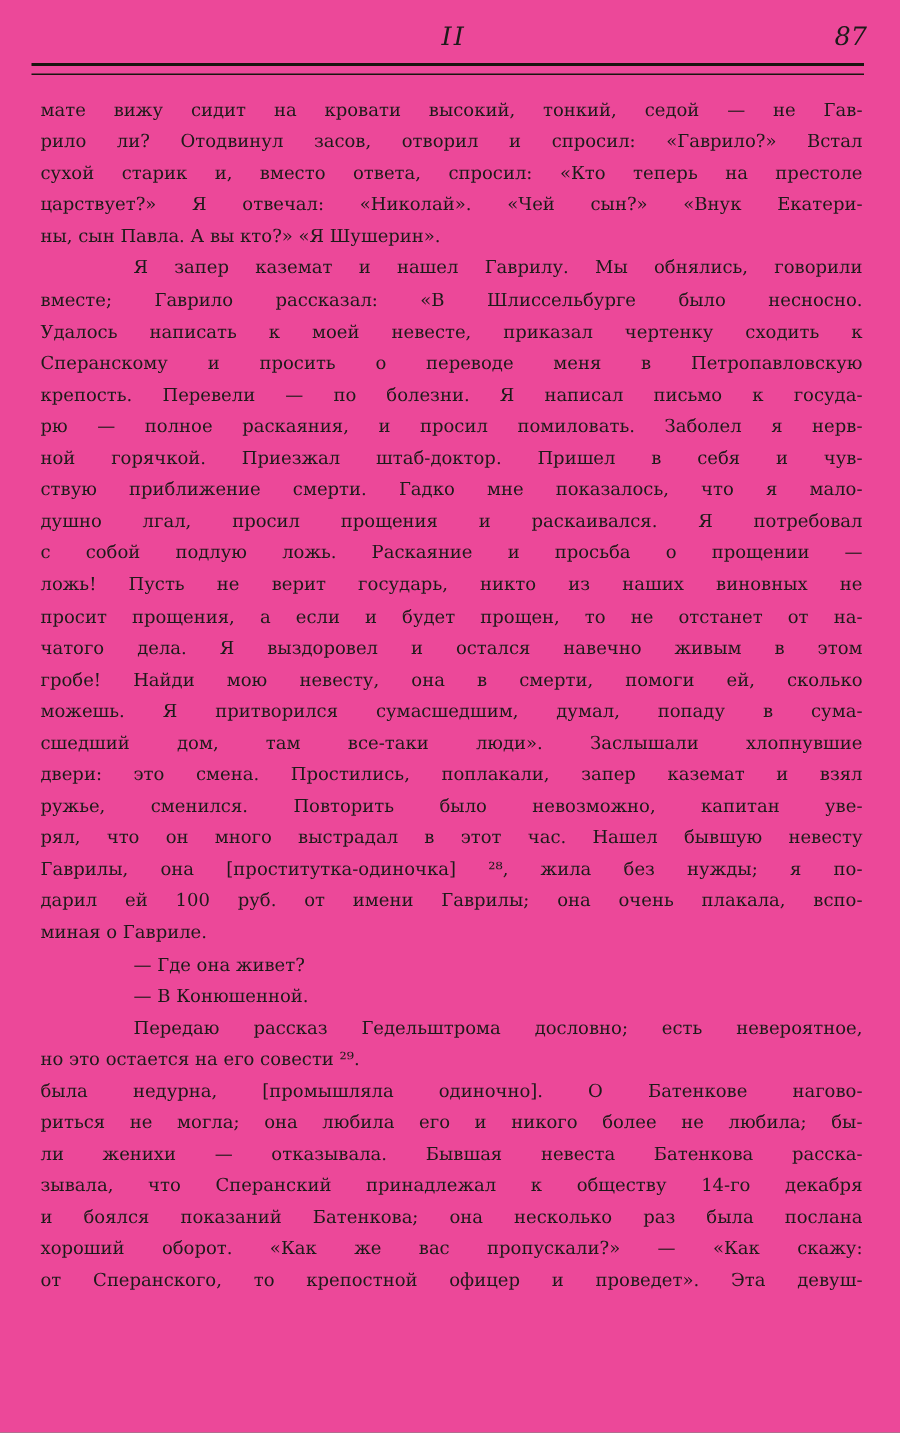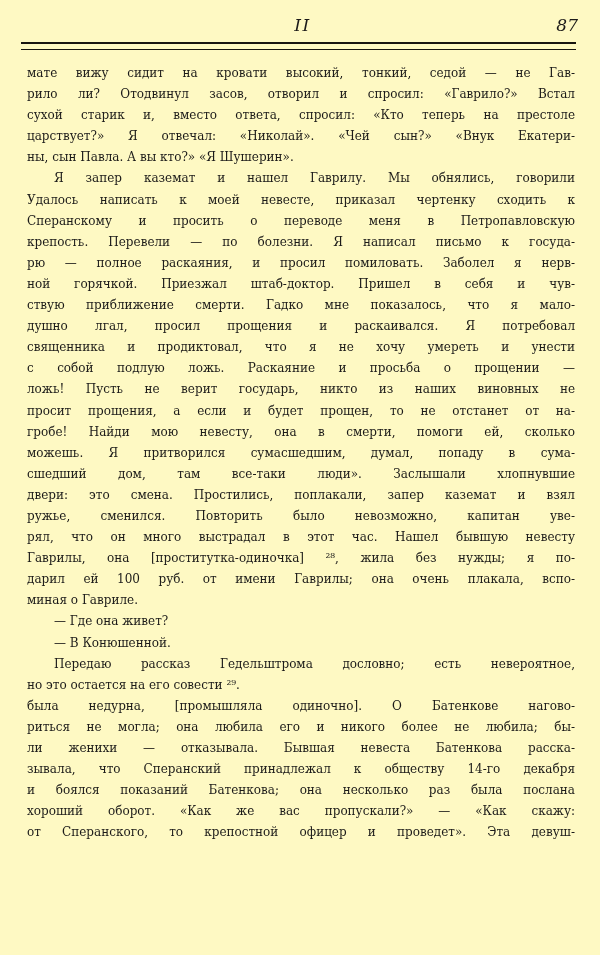--- a/index.html
+++ b/index.html
@@ -1,21 +1,21 @@
 <!DOCTYPE html>
 <html><head>
 <meta charset="utf-8">
 <style>
   html, body { margin: 0; padding: 0; background: #888; }
   .page {
     position: relative;
     width: 600px;
     height: 955px;
     margin: 0 auto;
-    background: #fef9c3;
+    background: #ec4899;
     color: #1c1b19;
     font-family: "DejaVu Serif", "Liberation Serif", serif;
     overflow: hidden;
   }
   .header {
     position: absolute;
     top: 15px;
     left: 27px;
     right: 22px;
     height: 22px;
@@ -51,21 +51,21 @@
     font-size: 12px;
     line-height: 21.1px;
   }
   .para { margin: 0; }
   .line {
     height: 21.1px;
     text-align: justify;
     text-align-last: justify;
     white-space: normal;
   }
-  .line.first { text-indent: 27px; }
+  .line.first { text-indent: 27px; margin-left: 35px; }
   .line.final { text-align-last: left; }
 </style>
 </head>
 <body>
 
 <div class="page">
   <div class="header">
     <span class="running-title">II</span>
     <span class="page-number">87</span>
   </div>
@@ -73,31 +73,32 @@
   <div class="text-block">
       <div class="para">
         <div class="line">мате вижу сидит на кровати высокий, тонкий, седой — не Гав-</div>
         <div class="line">рило ли? Отодвинул засов, отворил и спросил: «Гаврило?» Встал</div>
         <div class="line">сухой старик и, вместо ответа, спросил: «Кто теперь на престоле</div>
         <div class="line">царствует?» Я отвечал: «Николай». «Чей сын?» «Внук Екатери-</div>
         <div class="line final">ны, сын Павла. А вы кто?» «Я Шушерин».</div>
       </div>
       <div class="para">
         <div class="line first">Я запер каземат и нашел Гаврилу. Мы обнялись, говорили</div>
+        <div class="line">вместе; Гаврило рассказал: «В Шлиссельбурге было несносно.</div>
         <div class="line">Удалось написать к моей невесте, приказал чертенку сходить к</div>
         <div class="line">Сперанскому и просить о переводе меня в Петропавловскую</div>
         <div class="line">крепость. Перевели — по болезни. Я написал письмо к госуда-</div>
         <div class="line">рю — полное раскаяния, и просил помиловать. Заболел я нерв-</div>
         <div class="line">ной горячкой. Приезжал штаб-доктор. Пришел в себя и чув-</div>
         <div class="line">ствую приближение смерти. Гадко мне показалось, что я мало-</div>
         <div class="line">душно лгал, просил прощения и раскаивался. Я потребовал</div>
-        <div class="line">священника и продиктовал, что я не хочу умереть и унести</div>
         <div class="line">с собой подлую ложь. Раскаяние и просьба о прощении —</div>
         <div class="line">ложь! Пусть не верит государь, никто из наших виновных не</div>
         <div class="line">просит прощения, а если и будет прощен, то не отстанет от на-</div>
+        <div class="line">чатого дела. Я выздоровел и остался навечно живым в этом</div>
         <div class="line">гробе! Найди мою невесту, она в смерти, помоги ей, сколько</div>
         <div class="line">можешь. Я притворился сумасшедшим, думал, попаду в сума-</div>
         <div class="line">сшедший дом, там все-таки люди». Заслышали хлопнувшие</div>
         <div class="line">двери: это смена. Простились, поплакали, запер каземат и взял</div>
         <div class="line">ружье, сменился. Повторить было невозможно, капитан уве-</div>
         <div class="line">рял, что он много выстрадал в этот час. Нашел бывшую невесту</div>
         <div class="line">Гаврилы, она [проститутка-одиночка] ²⁸, жила без нужды; я по-</div>
         <div class="line">дарил ей 100 руб. от имени Гаврилы; она очень плакала, вспо-</div>
         <div class="line final">миная о Гавриле.</div>
       </div>

